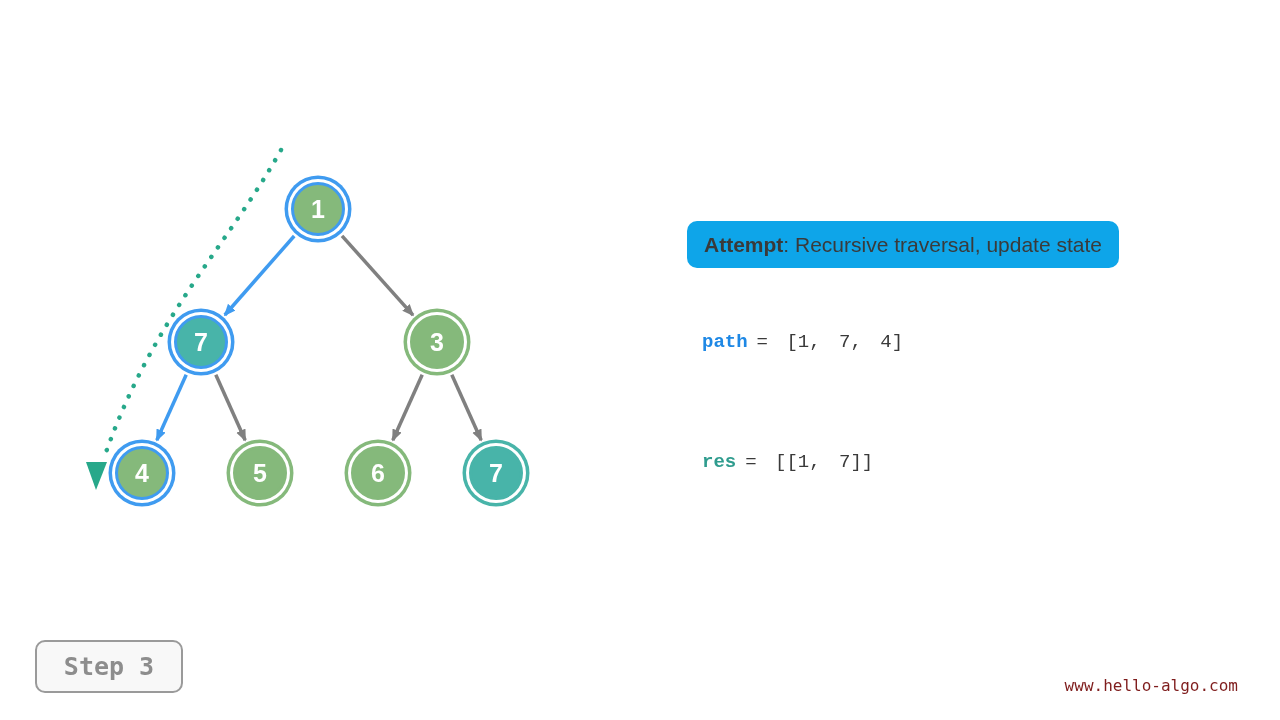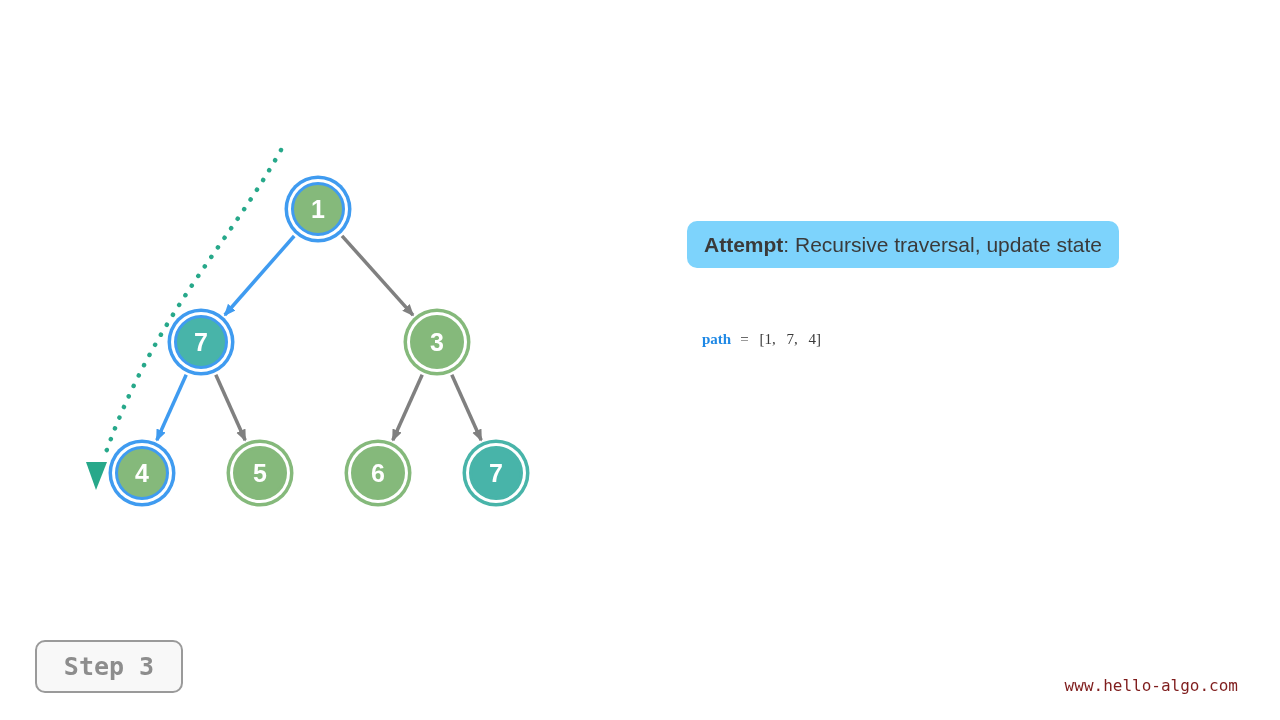--- a/index.html
+++ b/index.html
@@ -18,30 +18,30 @@
   }
   .fill-green{background:#85b97b;}
   .fill-teal{background:#48b4a9;}
   .ring-blue {border-color:#3f9bf0;box-shadow:0 0 0 3px #ffffff,0 0 0 6.5px #3f9bf0;}
   .ring-green{border-color:#85b97b;box-shadow:0 0 0 3px #ffffff,0 0 0 6.5px #85b97b;}
   .ring-teal {border-color:#48b4a9;box-shadow:0 0 0 3px #ffffff,0 0 0 6.5px #48b4a9;}
 
   
   .attempt-box{
     position:absolute;left:687px;top:221px;height:47px;line-height:47px;
-    padding:0 17px;background:#7dd3fc;border-radius:10px;
+    padding:0 17px;background:#0ea5e9;border-radius:10px;
     font-size:21px;color:#3a3a3a;white-space:nowrap;
   }
   .text-line{
     position:absolute;font-size:21px;color:#3a3a3a;white-space:nowrap;
   }
   .lbl{font-weight:bold;}
   .code-line{
-    position:absolute;font-family:Liberation Serif, serif;
-    font-size:15px;color:#3a3a3a;white-space:nowrap;word-spacing:7px;
+    position:absolute;font-family:Liberation Mono, monospace;
+    font-size:19px;color:#3a3a3a;white-space:nowrap;word-spacing:7px;
   }
   .code-line .var{font-weight:bold;word-spacing:0;}
   .var-blue{color:#1e88e5;}
   .var-teal{color:#2f9c8e;}
   .code-line .val{margin-left:9px;}
 
   
   .step-badge{
     position:absolute;left:35px;top:640px;width:148px;height:53px;
     box-sizing:border-box;border:2px solid #9a9a9a;border-radius:10px;
@@ -107,20 +107,23 @@
 
   <div class="attempt-box">
     <span class="lbl">Attempt</span><span>: Recursive traversal, update state</span>
   </div>
 
 
   <div class="code-line" style="left:702px;top:331px">
     <span class="var var-blue">path</span><span class="val">= [1, 7, 4]</span>
   </div>
 
+  <div class="code-line" style="left:702px;top:451px">
+    <span class="var var-teal">res</span><span class="val">= [[1, 7]]</span>
+  </div>
 
   <div class="step-badge">
     <span>Step 3</span>
   </div>
 
   <div class="footer">www.hello-algo.com</div>
 
 </div>
 
 </body></html>

